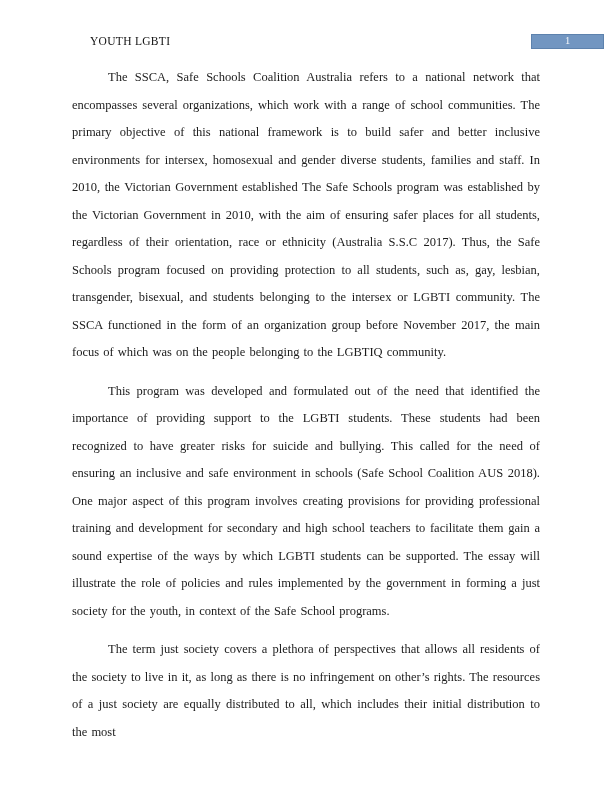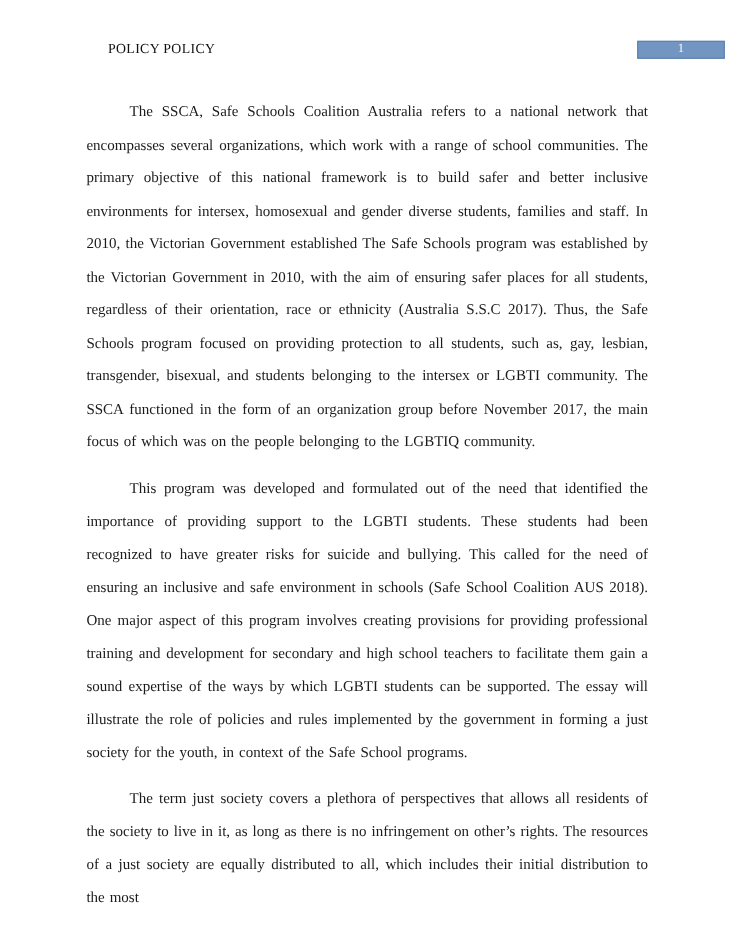--- a/index.html
+++ b/index.html
@@ -48,38 +48,37 @@
   .page-number-badge span {
     font-size: 10.5px;
     color: #f5f8fb;
     line-height: 1;
   }
   .body-text {
     position: absolute;
     top: 64px;
     left: 72px;
     right: 72px;
-    margin-top: 16px;
   }
   .body-text p {
     margin: 0 0 11px 0;
     font-size: 12.5px;
     line-height: 27.5px;
     text-align: justify;
     text-indent: 36px;
     word-spacing: 1px;
   }
 </style>
 </head>
 <body>
 
 <div class="page">
 
   <div class="header">
-    <div class="header-title">POLICY POLICY</div>
+    <div class="header-title">YOUTH LGBTI</div>
     <div class="page-number-badge">
       <span>1</span>
     </div>
   </div>
 
   <div class="body-text">
     <p>The SSCA, Safe Schools Coalition Australia refers to a national network that encompasses several organizations, which work with a range of school communities. The primary objective of this national framework is to build safer and better inclusive environments for intersex, homosexual and gender diverse students, families and staff. In 2010, the Victorian Government established The Safe Schools program was established by the Victorian Government in 2010, with the aim of ensuring safer places for all students, regardless of their orientation, race or ethnicity (Australia S.S.C 2017). Thus, the Safe Schools program focused on providing protection to all students, such as, gay, lesbian, transgender, bisexual, and students belonging to the intersex or LGBTI community. The SSCA functioned in the form of an organization group before November 2017, the main focus of which was on the people belonging to the LGBTIQ community.</p>
     <p>This program was developed and formulated out of the need that identified the importance of providing support to the LGBTI students. These students had been recognized to have greater risks for suicide and bullying. This called for the need of ensuring an inclusive and safe environment in schools (Safe School Coalition AUS 2018). One major aspect of this program involves creating provisions for providing professional training and development for secondary and high school teachers to facilitate them gain a sound expertise of the ways by which LGBTI students can be supported. The essay will illustrate the role of policies and rules implemented by the government in forming a just society for the youth, in context of the Safe School programs.</p>
     <p>The term just society covers a plethora of perspectives that allows all residents of the society to live in it, as long as there is no infringement on other’s rights. The resources of a just society are equally distributed to all, which includes their initial distribution to the most</p>
   </div>

